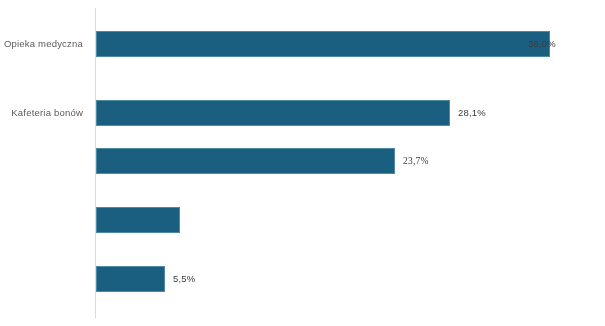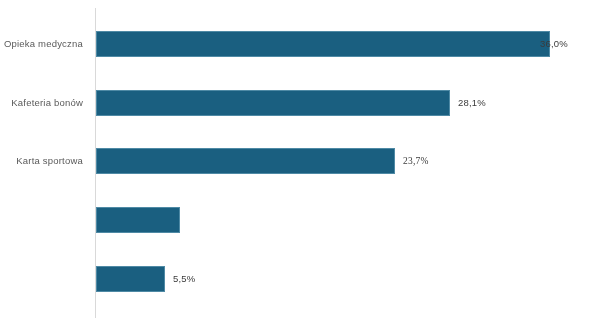--- a/index.html
+++ b/index.html
@@ -80,31 +80,30 @@
 
 <div id="chart-root">
 
   <div class="axis-line"></div>
 
   <div class="bars-layer">
 
     <div class="bar-row" style="top:26px;">
       <div class="cat-label">Opieka medyczna</div>
       <div class="bar" style="width: 454px;"></div>
-      <div class="val-label" style="left: 540px;">36,0%</div>
+      <div class="val-label" style="left: 528px;">36,0%</div>
     </div>
 
-    <div class="bar-row" style="top:85px;">
+    <div class="bar-row" style="top:95px;">
       <div class="cat-label">Kafeteria bonów</div>
       <div class="bar" style="width: 354px;"></div>
       <div class="val-label" style="left: 458px; text-align: center;">28,1%</div>
     </div>
 
     <div class="bar-row" style="top:143px;">
-      <div class="cat-label">Karta sportowa</div>
       <div class="bar" style="width: 299px;"></div>
       <div class="val-label" style="left: 403px; font-family: Liberation Serif, serif;">23,7%</div>
     </div>
 
     <div class="bar-row" style="top:202px;">
       <div class="bar" style="width: 84px;"></div>
     </div>
 
     <div class="bar-row" style="top:261px;">
       <div class="bar" style="width: 69px;"></div>

